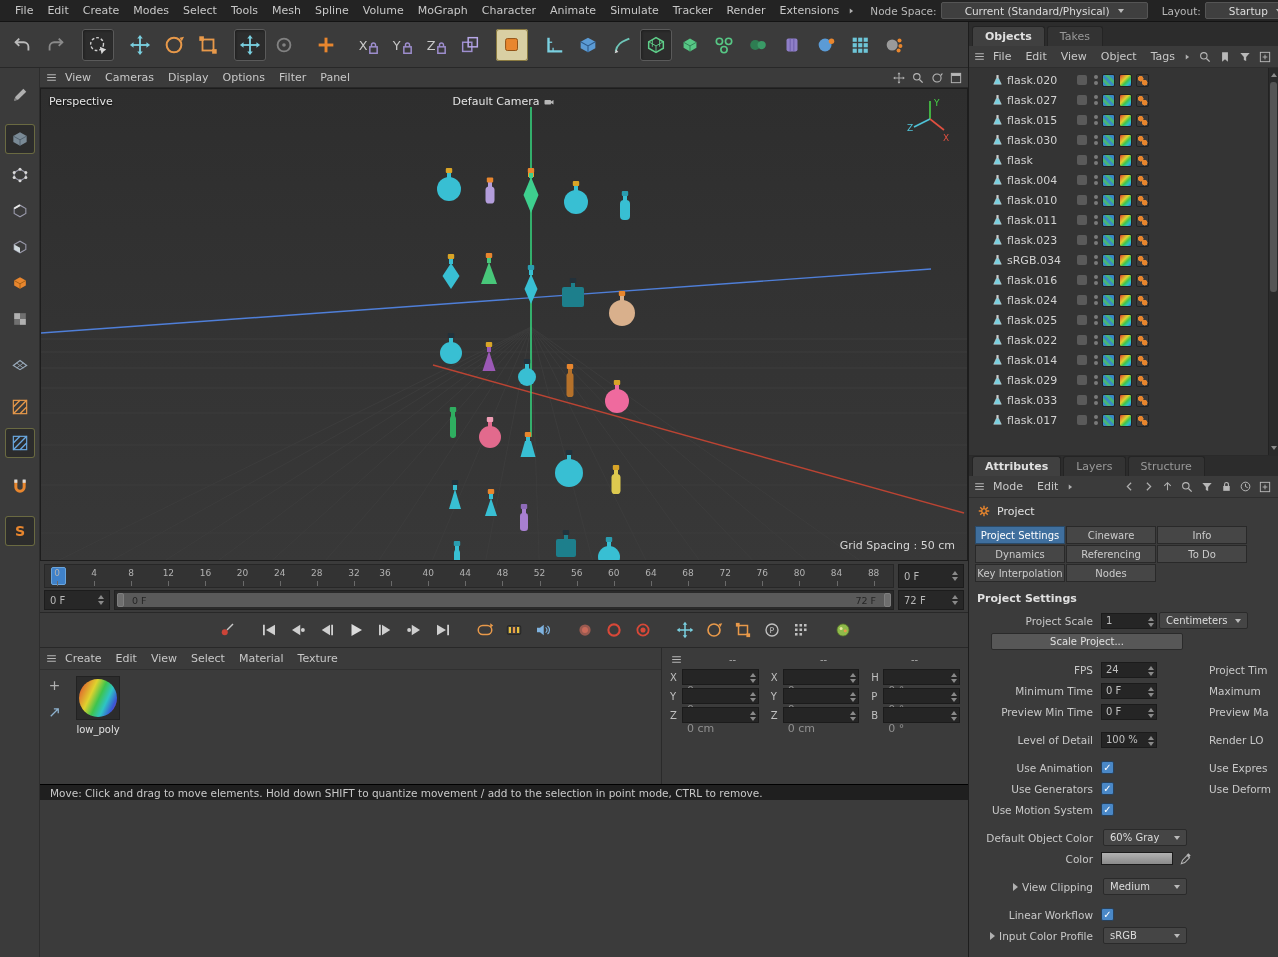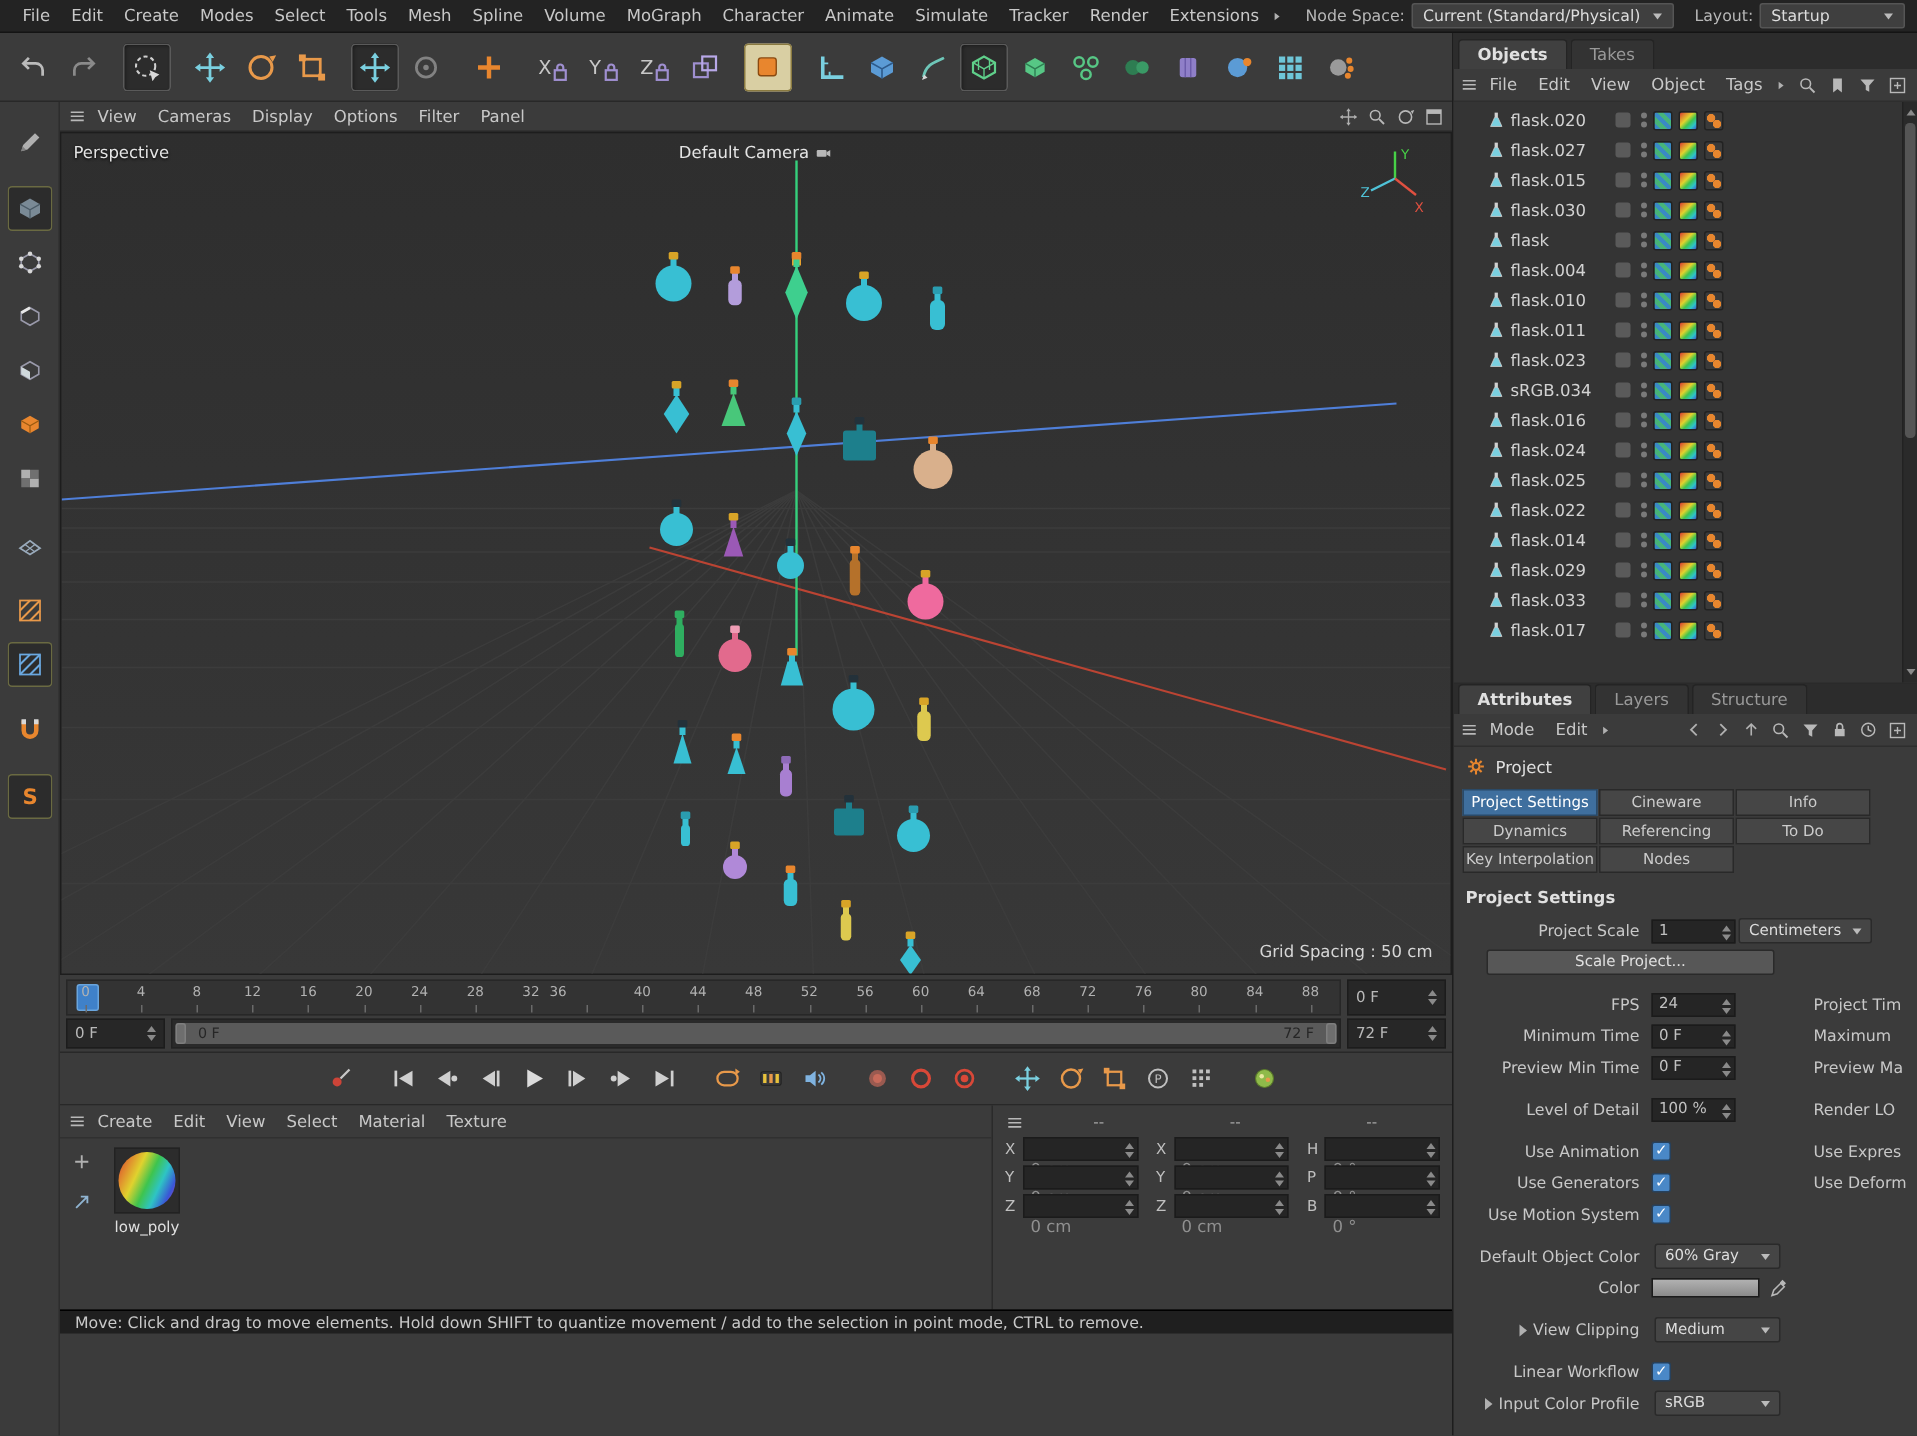--- a/index.html
+++ b/index.html
@@ -4,21 +4,21 @@
 <style>
 *{margin:0;padding:0;box-sizing:border-box;font-family:"DejaVu Sans","Liberation Sans",sans-serif;}
 html,body{width:1278px;height:957px;overflow:hidden;background:#3b3b3b;}
 body{color:#c8c8c8;font-size:11px;}
 .app{position:relative;width:1278px;height:957px;display:flex;flex-direction:column;}
 
 .menubar{height:22px;background:#232323;border-bottom:1px solid #141414;display:flex;align-items:center;padding:0 8px;}
 .menu-items{display:flex;align-items:center;}
 .mi{padding:0 7px;font-size:11px;color:#c8c8c8;white-space:nowrap;cursor:default;}
 .bar-label{color:#b8b8b8;margin:0 4px 0 14px;font-size:10.5px;white-space:nowrap;}
-.dropdown{background:#3f3f3f;border:1px solid #555;border-radius:2px;height:17px;display:flex;align-items:center;padding:0 7px;gap:8px;font-size:10.5px;color:#ddd;white-space:nowrap;}
+.dropdown{background:#3f3f3f;border:1px solid #555;border-radius:2px;height:17px;display:flex;align-items:center;padding:0 23px;gap:8px;font-size:10.5px;color:#ddd;white-space:nowrap;}
 .spacer{flex:1;}
 .caret{width:0;height:0;border-left:3.5px solid transparent;border-right:3.5px solid transparent;border-top:4.5px solid #bbb;}
 
 .main-row{display:flex;height:935px;}
 .left-col{width:968px;display:flex;flex-direction:column;}
 
 .toolbar{height:46px;background:#3b3b3b;border-bottom:1px solid #282828;display:flex;align-items:center;padding:0 5px;}
 .tool{width:32px;height:32px;margin:0 1px;border-radius:3px;display:flex;align-items:center;justify-content:center;}
 .tool.pressed{background:#2c2c2c;box-shadow:inset 0 0 0 1px #5a5a5a,inset 1px 1px 3px #141414;}
 .tool.bright{background:#d9cfa3;box-shadow:inset 0 0 0 1px #8a7a40;}
@@ -27,21 +27,21 @@
 .work-row{display:flex;flex:1;}
 .side-palette{width:40px;background:#3b3b3b;border-right:1px solid #2d2d2d;display:flex;flex-direction:column;align-items:center;padding-top:12px;}
 .sp-tool{width:30px;height:30px;margin-bottom:6px;border-radius:3px;display:flex;align-items:center;justify-content:center;}
 .sp-tool.active{background:#2c2c2c;box-shadow:inset 0 0 0 1px #6a6a42;}
 .sp-gap{height:8px;}
 .viewport-col{width:928px;display:flex;flex-direction:column;}
 .vp-menu{height:20px;background:#3b3b3b;border-bottom:1px solid #282828;display:flex;align-items:center;padding:0 5px;}
 .vp-menu .right{margin-left:auto;display:flex;gap:5px;align-items:center;}
 .icn{display:inline-flex;align-items:center;justify-content:center;}
 
-.canvas{position:relative;height:562px;background:linear-gradient(#2e2e2e,#383838);border:1px solid #1d1d1d;overflow:hidden;}
+.canvas{position:relative;height:473px;background:linear-gradient(#2e2e2e,#383838);border:1px solid #1d1d1d;overflow:hidden;}
 .canvas svg.scene{position:absolute;left:0;top:0;}
 .vp-label{position:absolute;left:8px;top:6px;font-size:11px;color:#e4e4e4;text-shadow:0 1px 2px #000;}
 .cam-label{position:absolute;left:0;right:0;top:6px;text-align:center;font-size:11px;color:#e4e4e4;display:flex;justify-content:center;gap:4px;align-items:center;}
 .grid-label{position:absolute;right:12px;bottom:8px;font-size:11px;color:#d6d6d6;}
 .gizmo{position:absolute;right:14px;top:6px;}
 
 .timeline{height:52px;background:#3b3b3b;padding:3px 4px 2px;border-bottom:1px solid #282828;}
 .ruler-row{display:flex;height:24px;gap:4px;}
 .ruler{position:relative;flex:1;background:#333;border:1px solid #272727;overflow:hidden;}
 .tick{position:absolute;top:3px;transform:translateX(-50%);font-size:9px;color:#b2b2b2;}
@@ -657,21 +657,21 @@
                   <span class="tick" style="left: 160.48px;">16</span>
                   <span class="tickline" style="left: 160.48px;"></span>
                   <span class="tick" style="left: 197.6px;">20</span>
                   <span class="tickline" style="left: 197.6px;"></span>
                   <span class="tick" style="left: 234.72px;">24</span>
                   <span class="tickline" style="left: 234.72px;"></span>
                   <span class="tick" style="left: 271.84px;">28</span>
                   <span class="tickline" style="left: 271.84px;"></span>
                   <span class="tick" style="left: 308.96px;">32</span>
                   <span class="tickline" style="left: 308.96px;"></span>
-                  <span class="tick" style="left: 327px;">36</span>
+                  <span class="tick" style="left: 340px;">36</span>
                   <span class="tickline" style="left: 346.08px;"></span>
                   <span class="tick" style="left: 383.2px;">40</span>
                   <span class="tickline" style="left: 383.2px;"></span>
                   <span class="tick" style="left: 420.32px;">44</span>
                   <span class="tickline" style="left: 420.32px;"></span>
                   <span class="tick" style="left: 457.44px;">48</span>
                   <span class="tickline" style="left: 457.44px;"></span>
                   <span class="tick" style="left: 494.56px;">52</span>
                   <span class="tickline" style="left: 494.56px;"></span>
                   <span class="tick" style="left: 531.68px;">56</span>

